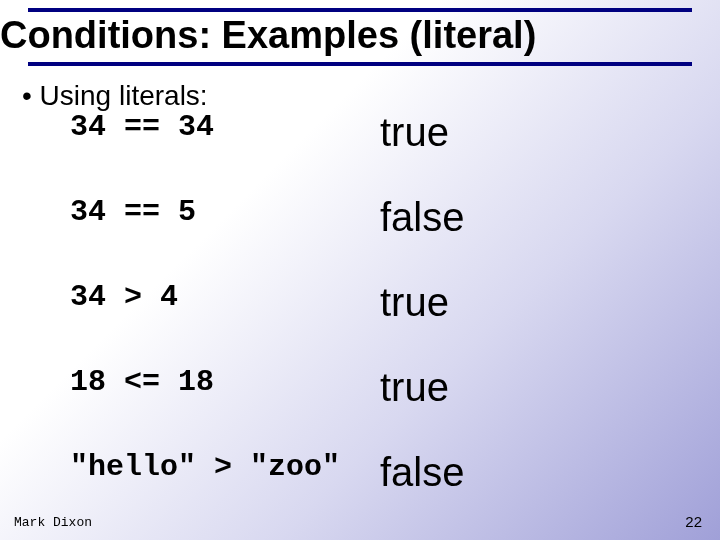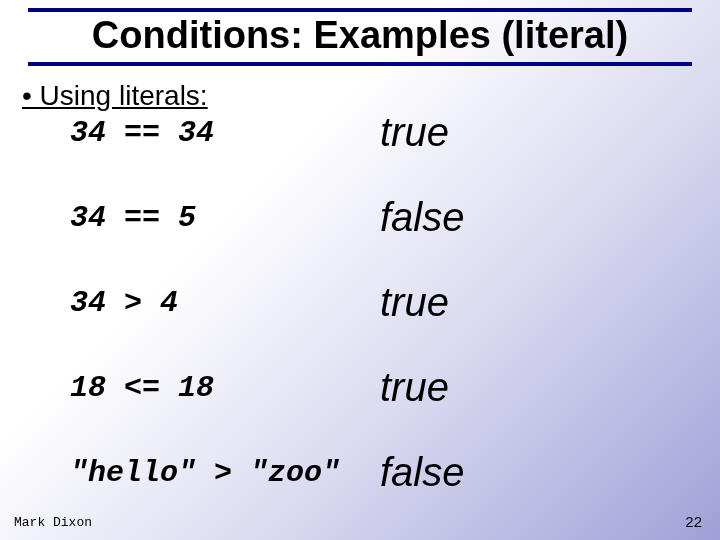--- a/index.html
+++ b/index.html
@@ -23,52 +23,50 @@
     left: 28px;
     right: 28px;
     height: 4px;
     background: #000080;
   }
   .title {
     position: absolute;
     top: 14px;
     left: 0;
     right: 0;
-    text-align: center;
+    text-align: left;
     font-size: 38px;
     font-weight: bold;
     color: #000;
   }
   .under-line {
     position: absolute;
     top: 62px;
     left: 28px;
     right: 28px;
     height: 4px;
     background: #000080;
   }
   .bullet-row {
     position: absolute;
     top: 80px;
     left: 22px;
     font-size: 28px;
     color: #000;
-    text-decoration: underline;
   }
   .examples {
     position: absolute;
     top: 110px;
     left: 70px;
     right: 40px;
   }
   .example-row {
     display: flex;
-    align-items: center;
+    align-items: flex-start;
     margin-bottom: 40px;
-    font-style: italic;
   }
   .expr {
     font-family: "Courier New", Courier, monospace;
     font-weight: bold;
     font-size: 30px;
     color: #000;
     width: 310px;
     flex: 0 0 310px;
   }
   .result {

